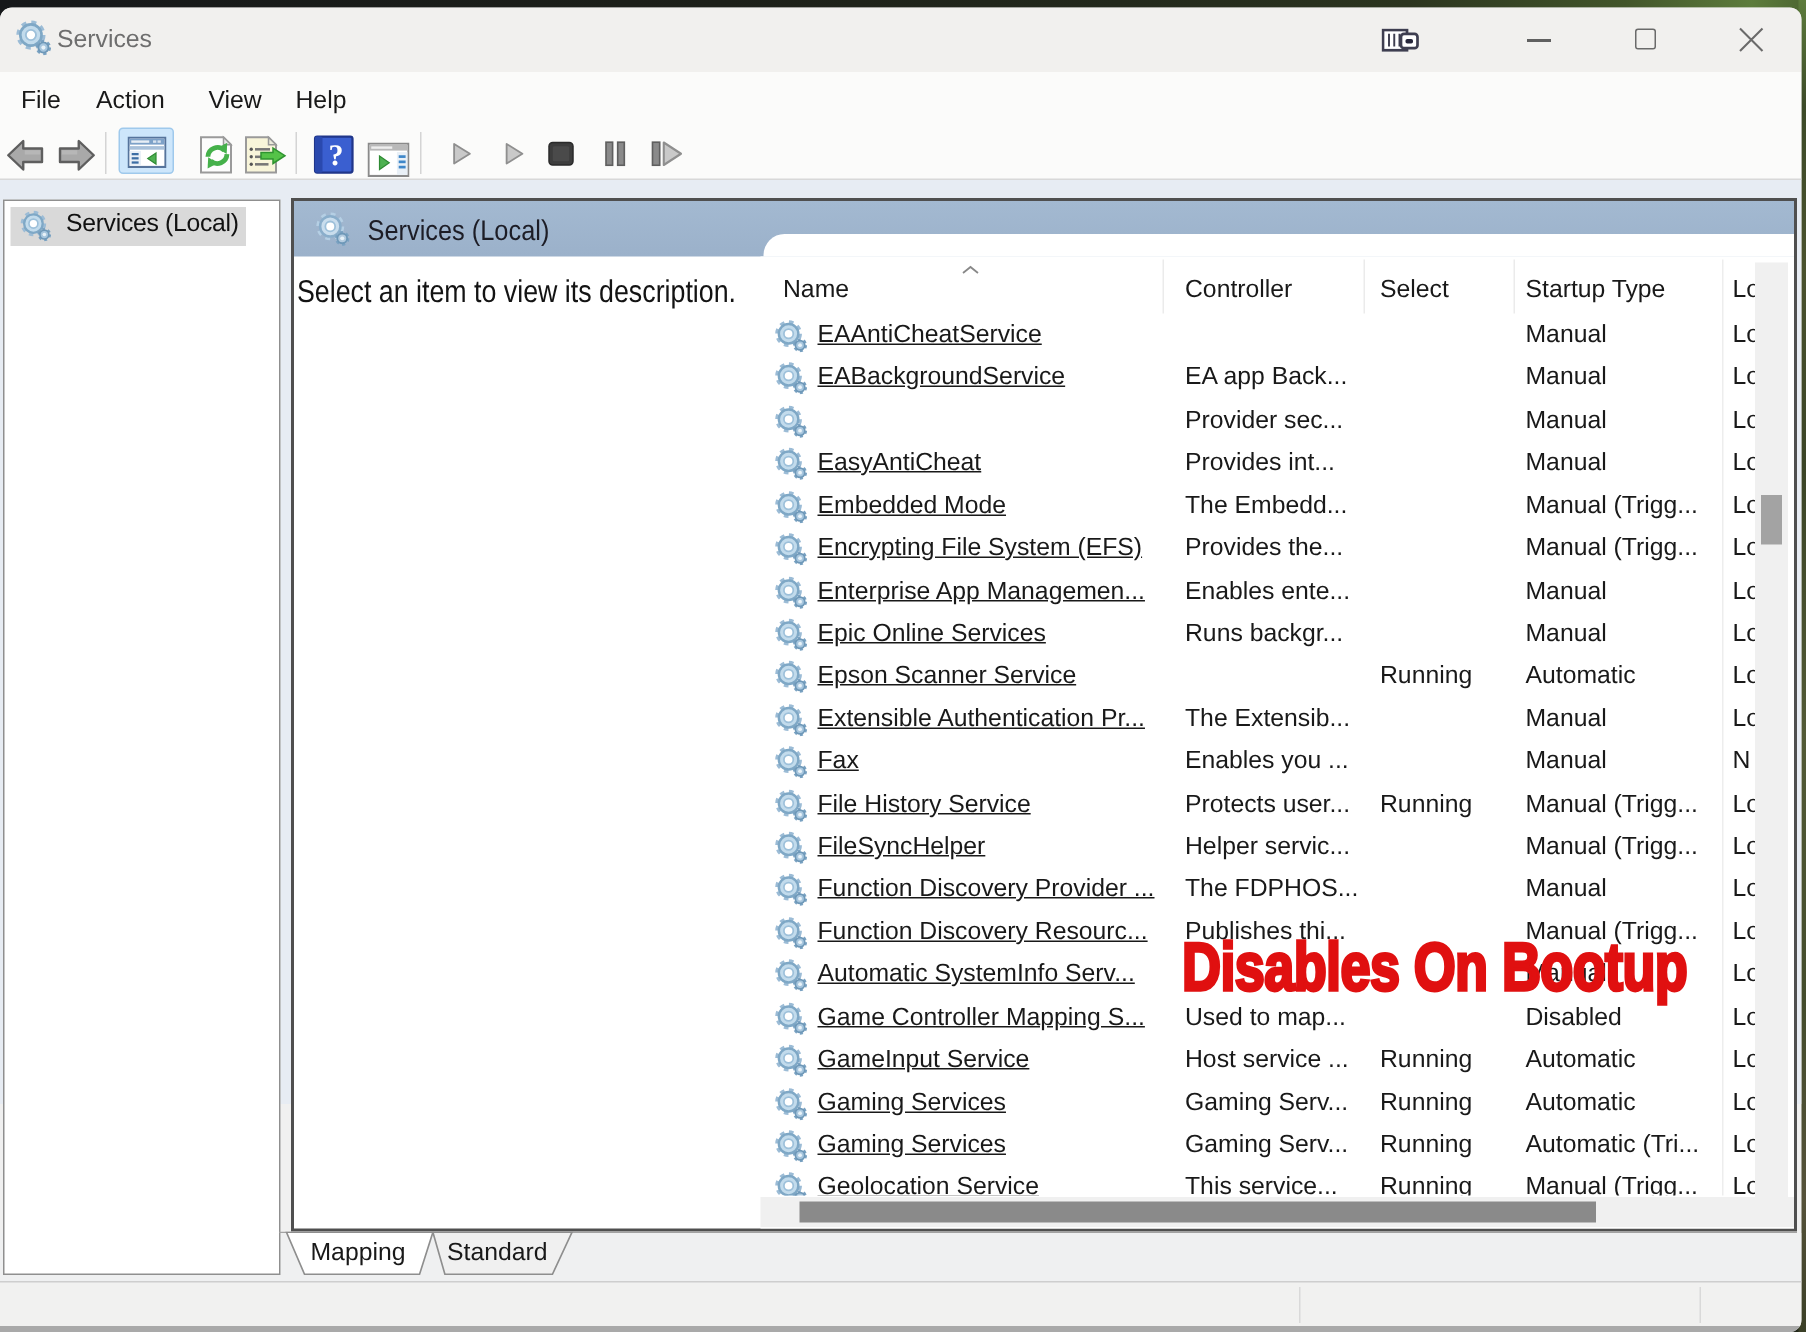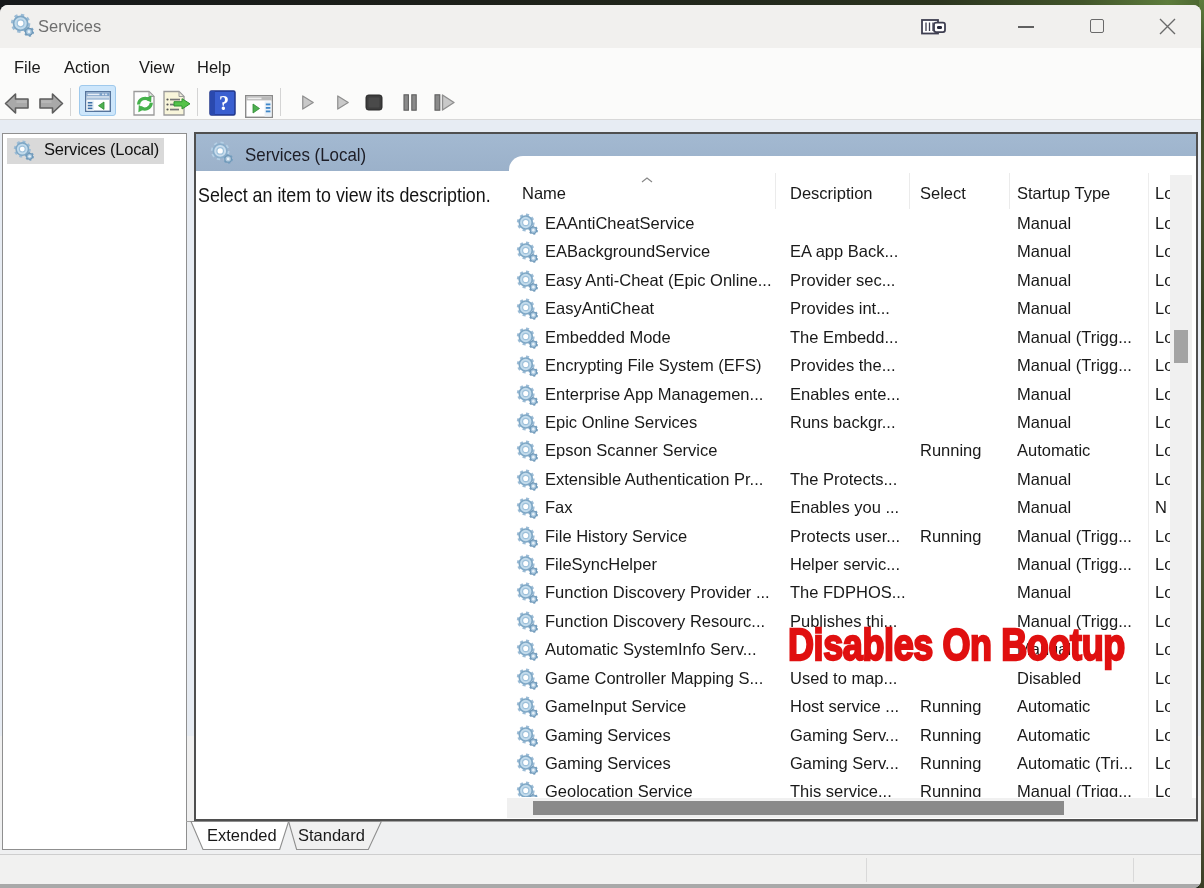--- a/index.html
+++ b/index.html
@@ -36,21 +36,21 @@
 #bannertext { position:absolute; left:49px; top:10px; font-size:19px; color:#1d1d26; transform:scaleX(0.89); transform-origin:left top; white-space:nowrap; }
 #desctext { position:absolute; left:2px; top:49px; font-size:21px; color:#131313; transform:scaleX(0.85); transform-origin:left top; white-space:nowrap; }
 
 #tablearea { position:absolute; left:311px; top:37px; right:0; bottom:0; background:#fff; }
 .colsep { position:absolute; top:2px; height:36px; width:1px; background:#ebebeb; }
 #hdr { position:absolute; left:0; top:0; width:100%; height:38px; font-size:16.5px; color:#191919; }
 #hdr span { position:absolute; top:13px; }
 #sortglyph { position:absolute; left:133px; top:5px; }
 #rows { position:absolute; left:0; top:38px; right:25px; height:588px; overflow:hidden; font-size:16.5px; color:#191919; }
 .row { position:absolute; left:0; width:100%; height:28px; }
-.row .nm { position:absolute; left:38px; top:5px; white-space:nowrap; }
+.row .nm { position:absolute; left:38px; top:5px; white-space:nowrap;text-decoration:underline; }
 .row .dc { position:absolute; left:283px; top:5px; white-space:nowrap; }
 .row .st { position:absolute; left:413px; top:5px; }
 .row .su { position:absolute; left:510px; top:5px; white-space:nowrap; }
 .row .lg { position:absolute; left:648px; top:5px; }
 .row svg { position:absolute; left:9px; top:4px; }
 
 #vsb { position:absolute; right:4px; top:4px; width:22px; height:623px; background:#f0f0f0; }
 #vthumb { position:absolute; left:4px; top:155px; width:14px; height:33px; background:#a3a3a3; }
 #hsb { position:absolute; left:0; right:0; bottom:1px; height:20px; background:#f0f0f0; }
 #hthumb { position:absolute; left:26px; top:3px; width:531px; height:14px; background:#8a8a8a; }
@@ -207,21 +207,21 @@
         <div id="bannertext">Services (Local)</div>
       </div>
       <div id="desctext">Select an item to view its description.</div>
       <div id="tablearea">
         <div class="colsep" style="left:268px"></div>
         <div class="colsep" style="left:402px"></div>
         <div class="colsep" style="left:502px"></div>
         <div class="colsep" style="left:641px; height:624px; background:#ededed"></div>
         <div id="hdr">
           <span style="left:15px">Name</span>
-          <span style="left:283px">Description</span>
+          <span style="left:283px">Controller</span>
           <span style="left:413px">Select</span>
           <span style="left:510px">Startup Type</span>
           <span style="left:648px">Lo</span>
           <svg id="sortglyph" width="14" height="8" viewBox="0 0 14 8">
               <path d="M2 6 L7 2 L12 6" fill="none" stroke="#888" stroke-width="1.2"></path>
             </svg>
         </div>
         <div id="rows">
 <div class="row" style="top:0px">
               <svg width="22" height="22" viewBox="0 0 19 19">
@@ -252,21 +252,20 @@
             </div>
 <div class="row" style="top:57px">
               <svg width="22" height="22" viewBox="0 0 19 19">
                 <circle cx="8.4" cy="8.2" r="6.2" fill="none" stroke="#9cbcd6" stroke-width="3" stroke-dasharray="2.43 2.44"></circle>
                 <circle cx="8.4" cy="8.2" r="5.6" fill="#c2dbec" stroke="#7fa8c6" stroke-width="1.4"></circle>
                 <circle cx="8.4" cy="8.2" r="2.7" fill="#ffffff" stroke="#9dc0da" stroke-width="1"></circle>
                 <circle cx="15" cy="14.8" r="3.1" fill="none" stroke="#7aa2c2" stroke-width="1.9" stroke-dasharray="1.6 1.64"></circle>
                 <circle cx="15" cy="14.8" r="2.7" fill="#a7c6de" stroke="#6e98b8" stroke-width="1"></circle>
                 <circle cx="15" cy="14.8" r="1.1" fill="#e8f2f8"></circle>
               </svg>
-              <span class="nm">Easy Anti-Cheat (Epic Online...</span>
               <span class="dc">Provider sec...</span>
               <span class="su">Manual</span>
               <span class="lg">Lo</span>
             </div>
 <div class="row" style="top:85px">
               <svg width="22" height="22" viewBox="0 0 19 19">
                 <circle cx="8.4" cy="8.2" r="6.2" fill="none" stroke="#9cbcd6" stroke-width="3" stroke-dasharray="2.43 2.44"></circle>
                 <circle cx="8.4" cy="8.2" r="5.6" fill="#c2dbec" stroke="#7fa8c6" stroke-width="1.4"></circle>
                 <circle cx="8.4" cy="8.2" r="2.7" fill="#ffffff" stroke="#9dc0da" stroke-width="1"></circle>
                 <circle cx="15" cy="14.8" r="3.1" fill="none" stroke="#7aa2c2" stroke-width="1.9" stroke-dasharray="1.6 1.64"></circle>
@@ -351,21 +350,21 @@
 <div class="row" style="top:256px">
               <svg width="22" height="22" viewBox="0 0 19 19">
                 <circle cx="8.4" cy="8.2" r="6.2" fill="none" stroke="#9cbcd6" stroke-width="3" stroke-dasharray="2.43 2.44"></circle>
                 <circle cx="8.4" cy="8.2" r="5.6" fill="#c2dbec" stroke="#7fa8c6" stroke-width="1.4"></circle>
                 <circle cx="8.4" cy="8.2" r="2.7" fill="#ffffff" stroke="#9dc0da" stroke-width="1"></circle>
                 <circle cx="15" cy="14.8" r="3.1" fill="none" stroke="#7aa2c2" stroke-width="1.9" stroke-dasharray="1.6 1.64"></circle>
                 <circle cx="15" cy="14.8" r="2.7" fill="#a7c6de" stroke="#6e98b8" stroke-width="1"></circle>
                 <circle cx="15" cy="14.8" r="1.1" fill="#e8f2f8"></circle>
               </svg>
               <span class="nm">Extensible Authentication Pr...</span>
-              <span class="dc">The Protects...</span>
+              <span class="dc">The Extensib...</span>
               <span class="su">Manual</span>
               <span class="lg">Lo</span>
             </div>
 <div class="row" style="top:284px">
               <svg width="22" height="22" viewBox="0 0 19 19">
                 <circle cx="8.4" cy="8.2" r="6.2" fill="none" stroke="#9cbcd6" stroke-width="3" stroke-dasharray="2.43 2.44"></circle>
                 <circle cx="8.4" cy="8.2" r="5.6" fill="#c2dbec" stroke="#7fa8c6" stroke-width="1.4"></circle>
                 <circle cx="8.4" cy="8.2" r="2.7" fill="#ffffff" stroke="#9dc0da" stroke-width="1"></circle>
                 <circle cx="15" cy="14.8" r="3.1" fill="none" stroke="#7aa2c2" stroke-width="1.9" stroke-dasharray="1.6 1.64"></circle>
                 <circle cx="15" cy="14.8" r="2.7" fill="#a7c6de" stroke="#6e98b8" stroke-width="1"></circle>
@@ -528,21 +527,21 @@
             <div id="hthumb"></div>
           </div>
       </div>
       <div id="redtext">Disables On Bootup</div>
     </div>
     <svg id="tabsvg" width="1012" height="31" viewBox="0 0 1012 31">
       <line x1="0" y1="0.5" x2="1012" y2="0.5" stroke="#a2a2a2" stroke-width="1"></line>
       <path d="M5 0.5 L102.6 0.5 L93.7 28.5 L17 28.5 Z" fill="#ffffff" stroke="#8e8e8e" stroke-width="1.1"></path>
       <path d="M102.6 0.5 L195.3 0.5 L182.3 28.5 L110.6 28.5 Z" fill="#f0f0f0" stroke="#8e8e8e" stroke-width="1.1"></path>
     </svg>
-    <span class="tabtext" style="left:207px">Extended</span>
+    <span class="tabtext" style="left:207px">Mapping</span>
     <span class="tabtext" style="left:298px">Standard</span>
     <div id="statusbar">
       <div class="ssep" style="left:866px"></div>
       <div class="ssep" style="left:1133px"></div>
     </div>
     <div id="bottomstrip"></div>
   </div>
 </div>
 
 </body></html>

